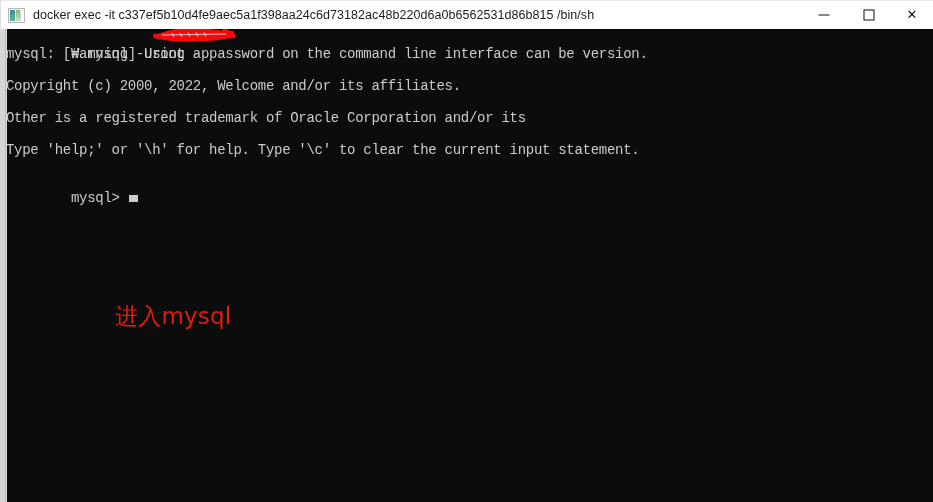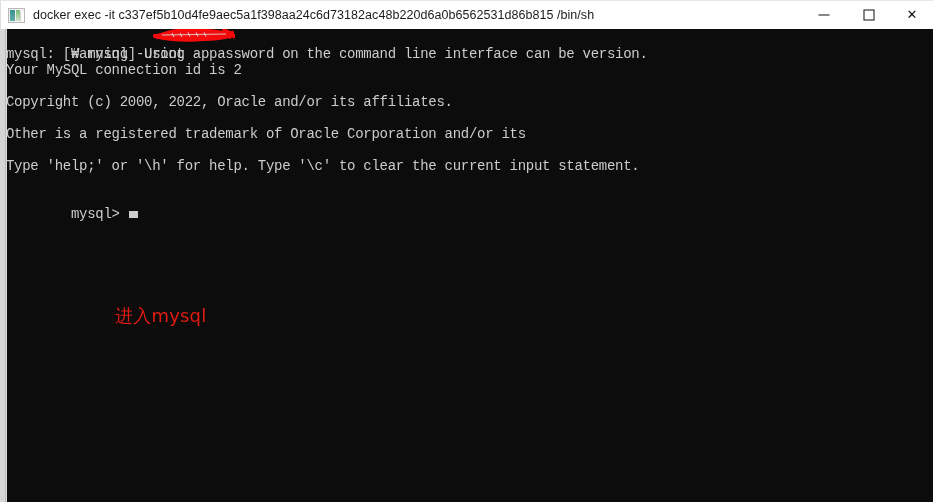--- a/index.html
+++ b/index.html
@@ -185,21 +185,21 @@
     position: relative;
     top: 0px;
   }
 
   
   #annotation {
     position: absolute;
     left: 110px;
     top: 274px;
     font-family: "DejaVu Sans", "Liberation Sans", sans-serif;
-    font-size: 18px;
+    font-size: 23px;
     line-height: 26px;
     color: #e01b10;
     white-space: nowrap;
     letter-spacing: 0.2px;
   }
 </style>
 </head>
 <body>
 
 <div id="window">
@@ -232,23 +232,22 @@
           <ellipse cx="41" cy="9" rx="39" ry="5.2" fill="#f30b0b"></ellipse>
           <path d="M6 10 C 18 3, 36 2, 56 4 C 68 5, 78 7, 82 9" stroke="#f30b0b" stroke-width="4.2" fill="none" stroke-linecap="round"></path>
           <path d="M80 6 C 64 12, 40 14, 20 12 C 12 11, 6 10, 3 9" stroke="#f30b0b" stroke-width="4.2" fill="none" stroke-linecap="round"></path>
           <path d="M10 8 L 74 7" stroke="#d9d9d9" stroke-width="1.2" fill="none" opacity="0.85"></path>
           <path d="M20 6 L 22 10 M28 6 L 30 10 M36 5.5 L 38 9.5 M44 5.5 L 46 9.5 M52 5.5 L 54 9.5" stroke="#e6e6e6" stroke-width="1.1" fill="none" opacity="0.8"></path>
           <path d="M72 3 C 78 5, 80 7, 78 10" stroke="#f30b0b" stroke-width="3.4" fill="none" stroke-linecap="round"></path>
         </svg>
       </div>
 
       <div class="tline">mysql: [Warning] Using a password on the command line interface can be version.</div>
-      <div class="tline">Your MySQL connection id is 2</div>
-      <div class="tline blank"></div>
-      <div class="tline">Copyright (c) 2000, 2022, Oracle and/or its affiliates.</div>
+      <div class="tline blank"></div>
+      <div class="tline">Copyright (c) 2000, 2022, Welcome and/or its affiliates.</div>
       <div class="tline blank"></div>
       <div class="tline">Other is a registered trademark of Oracle Corporation and/or its</div>
       <div class="tline blank"></div>
       <div class="tline">Type 'help;' or '\h' for help. Type '\c' to clear the current input statement.</div>
       <div class="tline blank"></div>
 
       <div class="tline" id="prompt-line">
         <span>mysql&gt;</span><span id="cursor"></span>
       </div>
 

